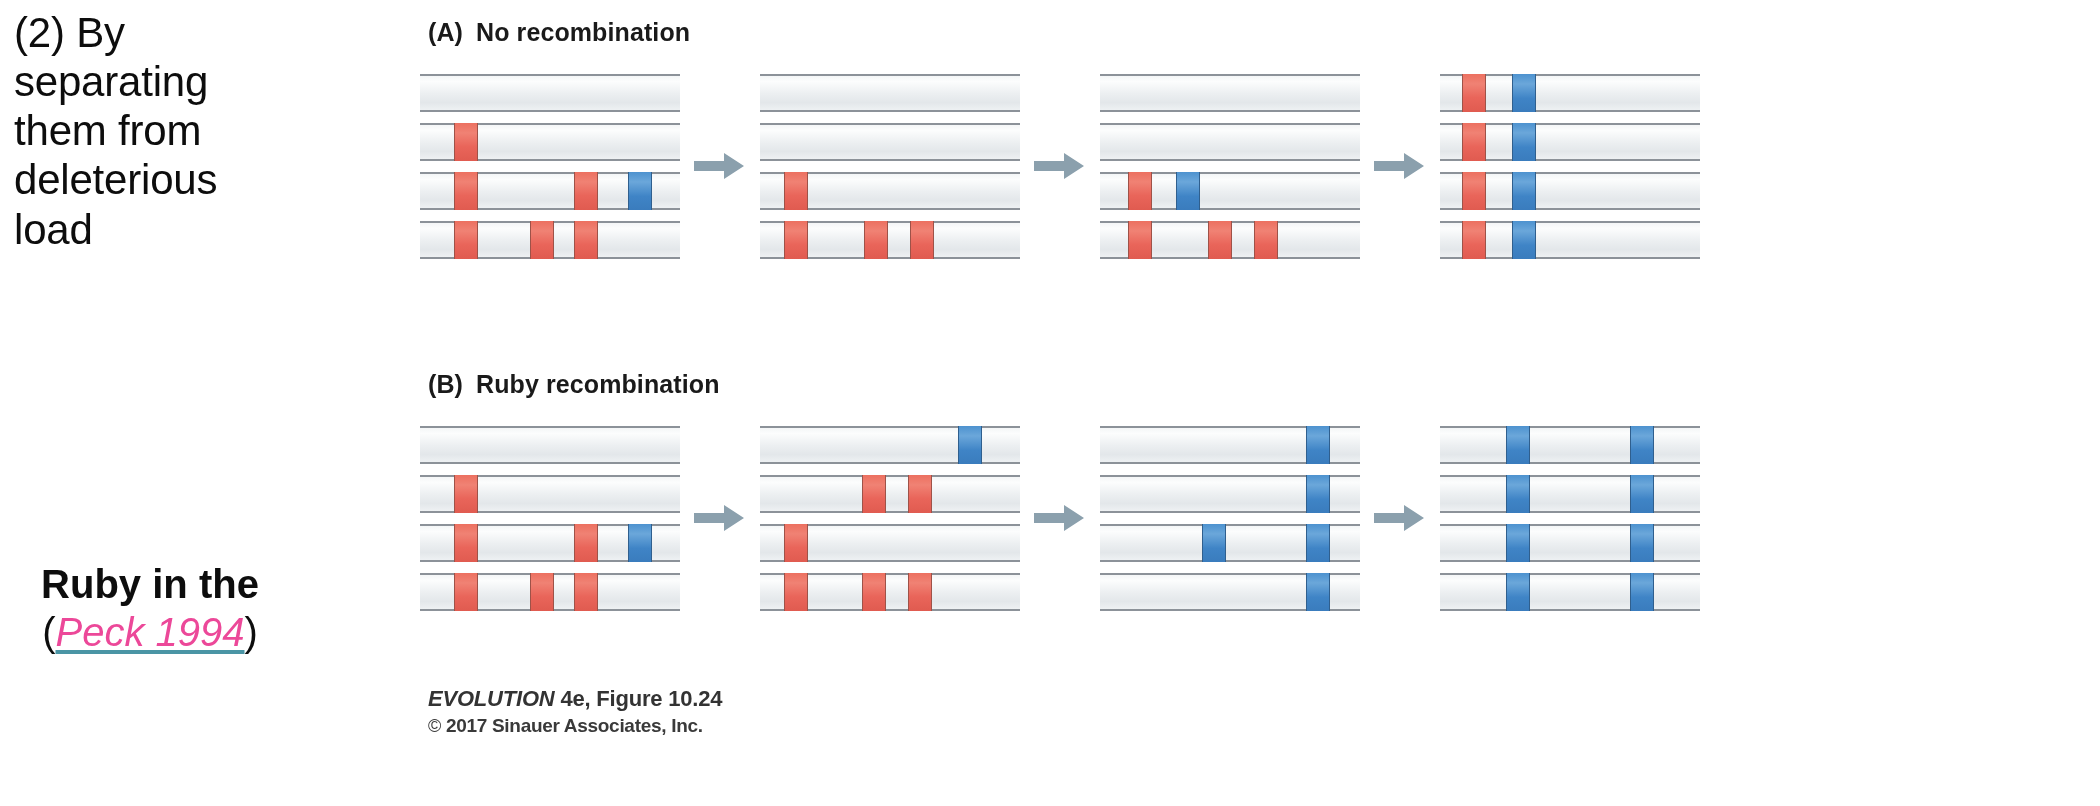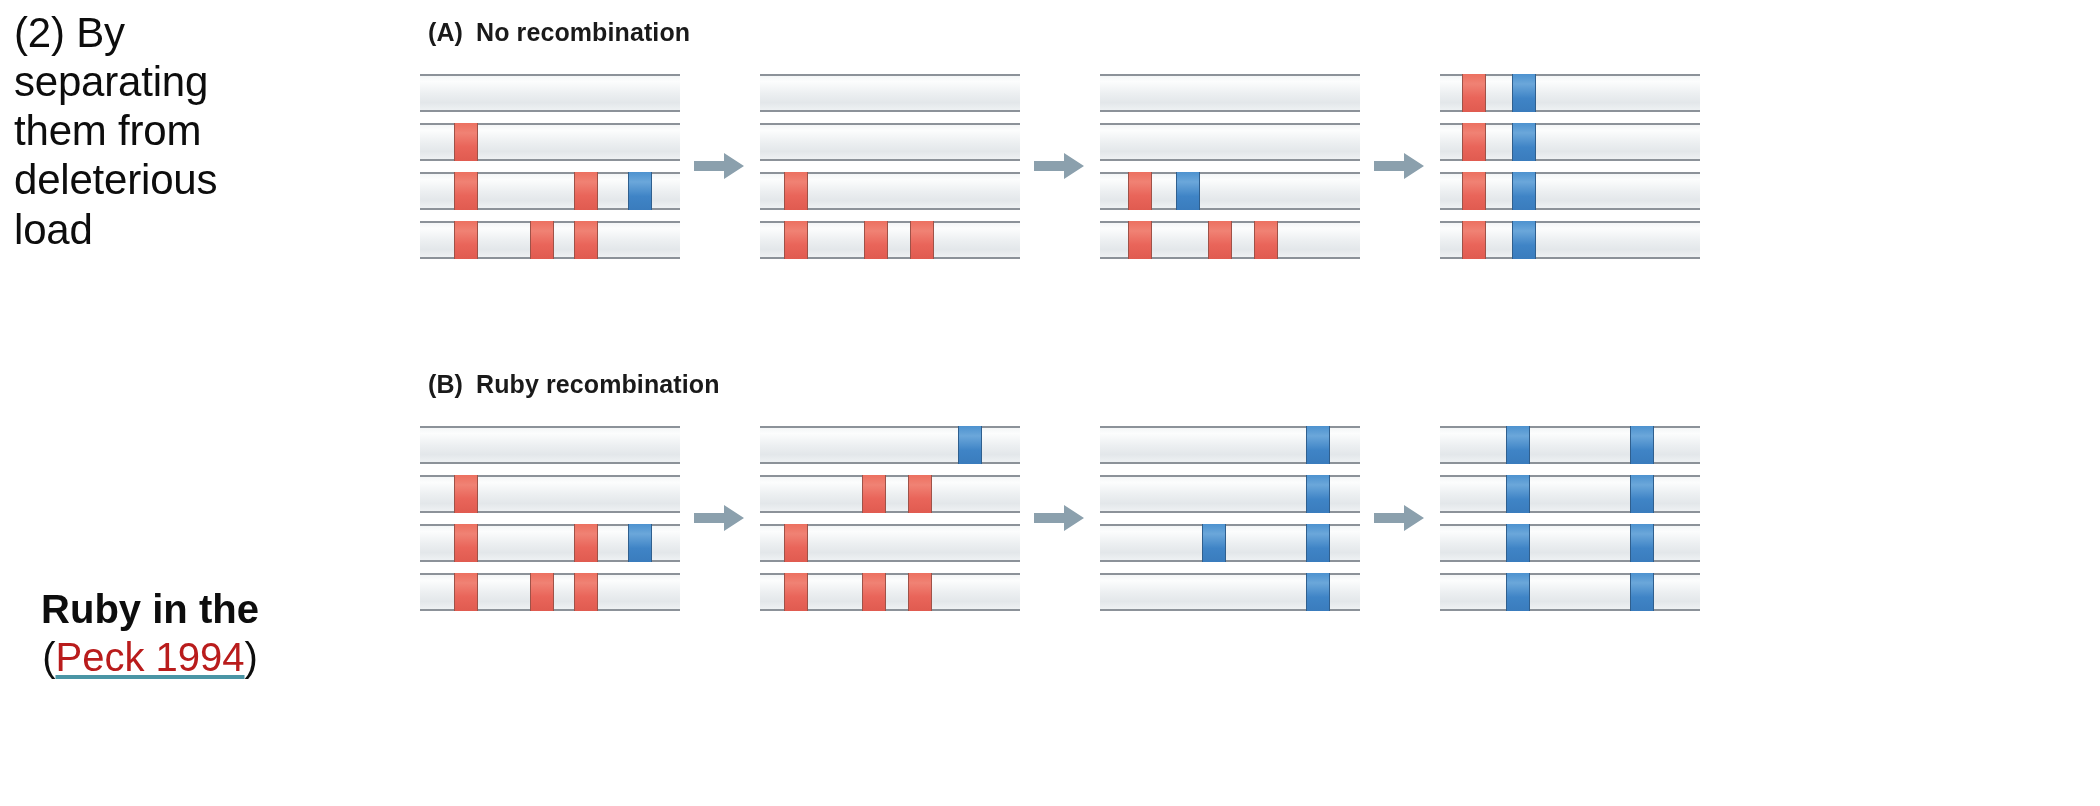--- a/index.html
+++ b/index.html
@@ -33,21 +33,21 @@
     font-size: 42px;
     line-height: 1.17;
     font-weight: 400;
     color: #0d0d0d;
     letter-spacing: -0.2px;
   }
 
   #effect-block {
     position: absolute;
     left: 0px;
-    top: 585px;
+    top: 560px;
     width: 300px;
     text-align: center;
     font-size: 40px;
     line-height: 1.2;
     font-weight: 700;
     color: #0d0d0d;
   }
   #effect-citation {
     font-weight: 700;
     white-space: nowrap;
@@ -195,21 +195,21 @@
 </style>
 </head>
 <body>
 
 <div id="left-column">
 
   <div id="slide-bullet">(2) By separating them from deleterious load</div>
 
   <div id="effect-block">
     <div>Ruby in the</div>
-    <div id="effect-citation"><span class="paren">(</span><a href="#" class="cite-link" id="citation-link" style="color: #b91c1c; text-decoration-color: rgb(74, 149, 165);">Peck 1994</a><span class="paren">)</span></div>
+    <div id="effect-citation"><span class="paren">(</span><a href="#" class="cite-link" id="citation-link" style="color: #ec4899; text-decoration-color: rgb(74, 149, 165); font-style: italic;">Peck 1994</a><span class="paren">)</span></div>
   </div>
 
 </div>
 
 <div id="figure">
 
   <div class="panel" id="panel-a">
     <div class="panel-heading"><span class="panel-letter">(A)</span><span>No recombination</span></div>
     <div class="panel-stages" id="panel-a-stages">
         <div class="stage">
@@ -369,14 +369,18 @@
             <div class="locus blue" style="left: 190px;"></div>
           </div>
           <div class="chromosome">
             <div class="locus blue" style="left: 66px;"></div>
             <div class="locus blue" style="left: 190px;"></div>
           </div>
         </div>
       </div>
   </div>
 
+  <div id="figure-credit">
+    <div id="credit-line-1"><span class="credit-italic">EVOLUTION</span><span> 4e, Figure 10.24</span></div>
+    <div id="credit-line-2"><span class="copy-mark">©</span><span> 2017 Sinauer Associates, Inc.</span></div>
+  </div>
 
 </div>
 
 </body></html>

